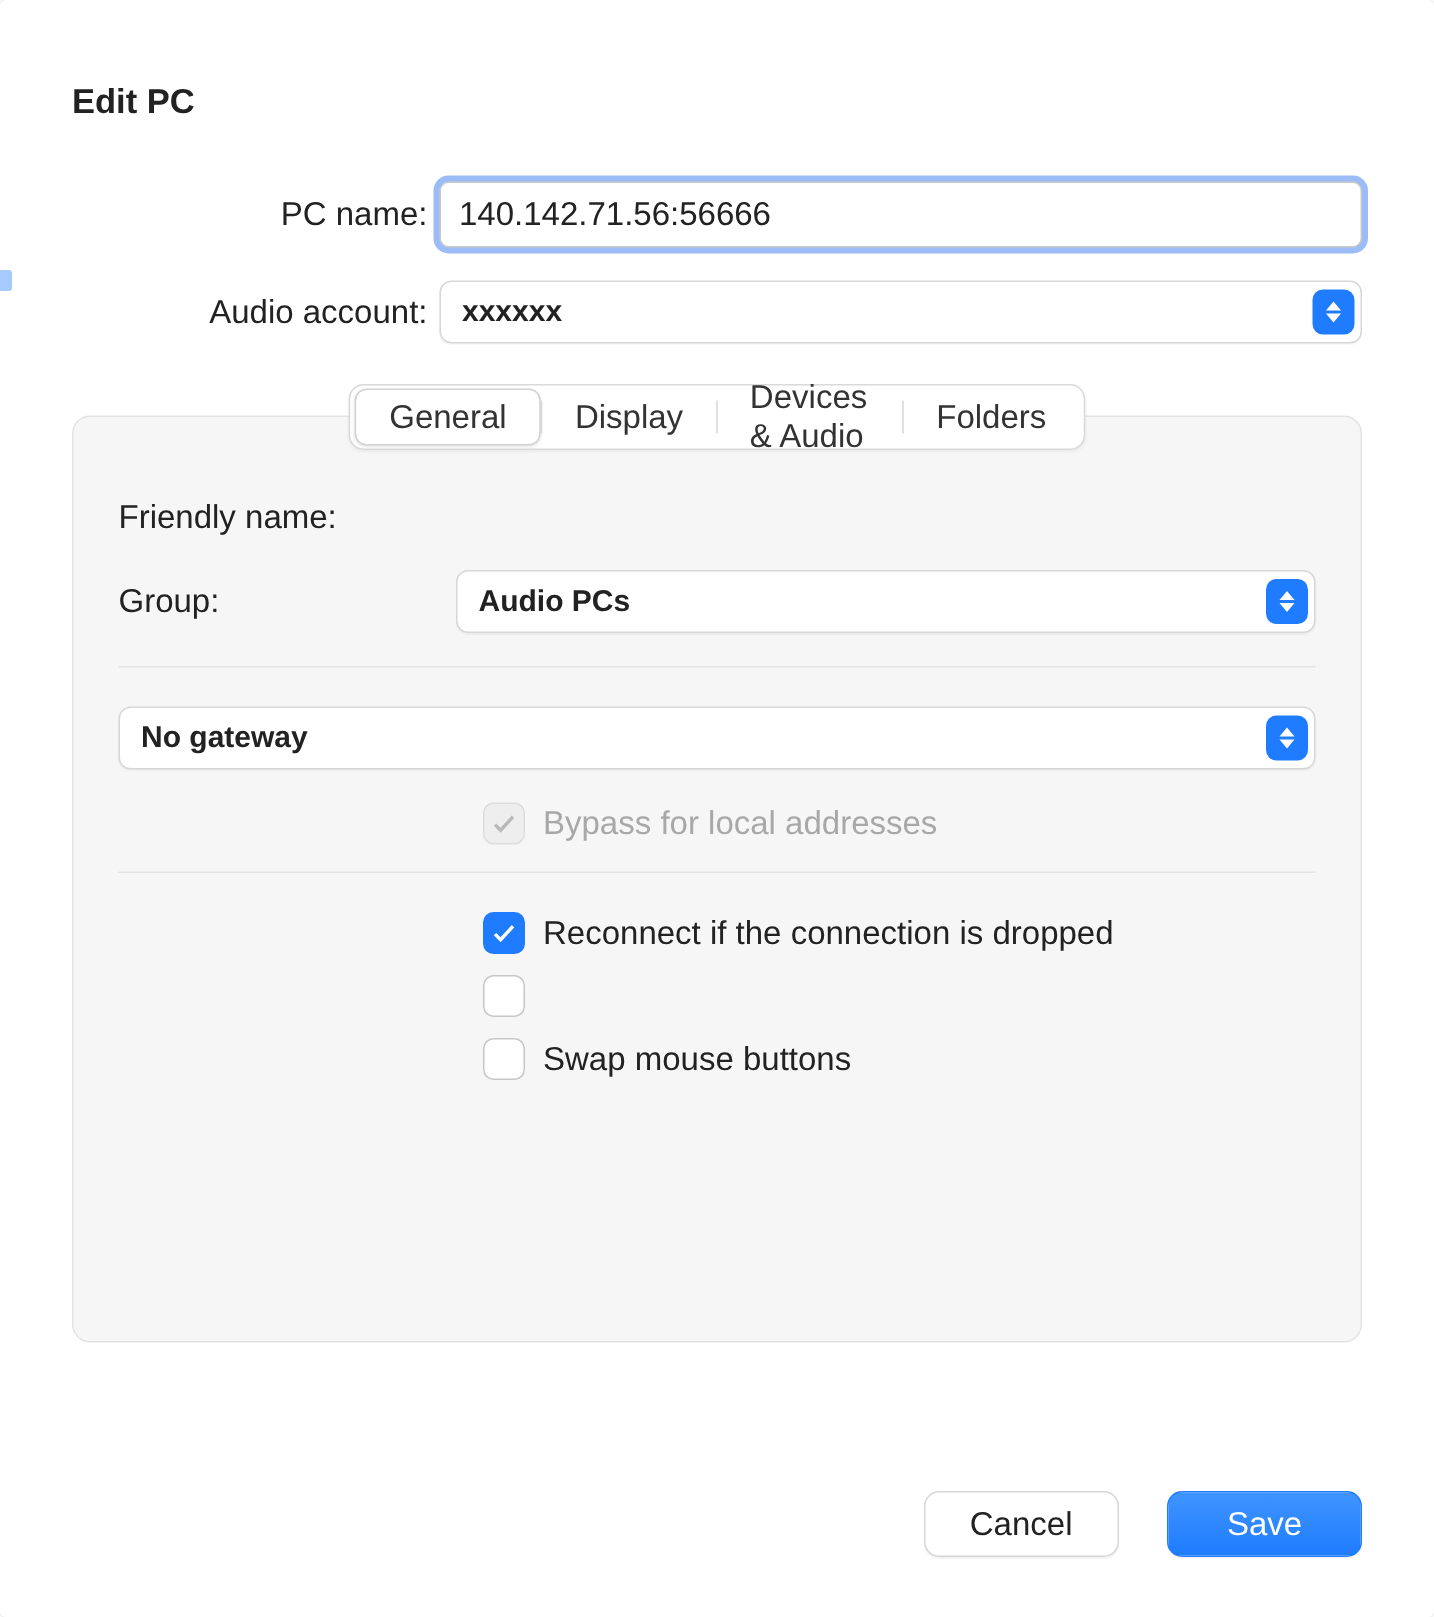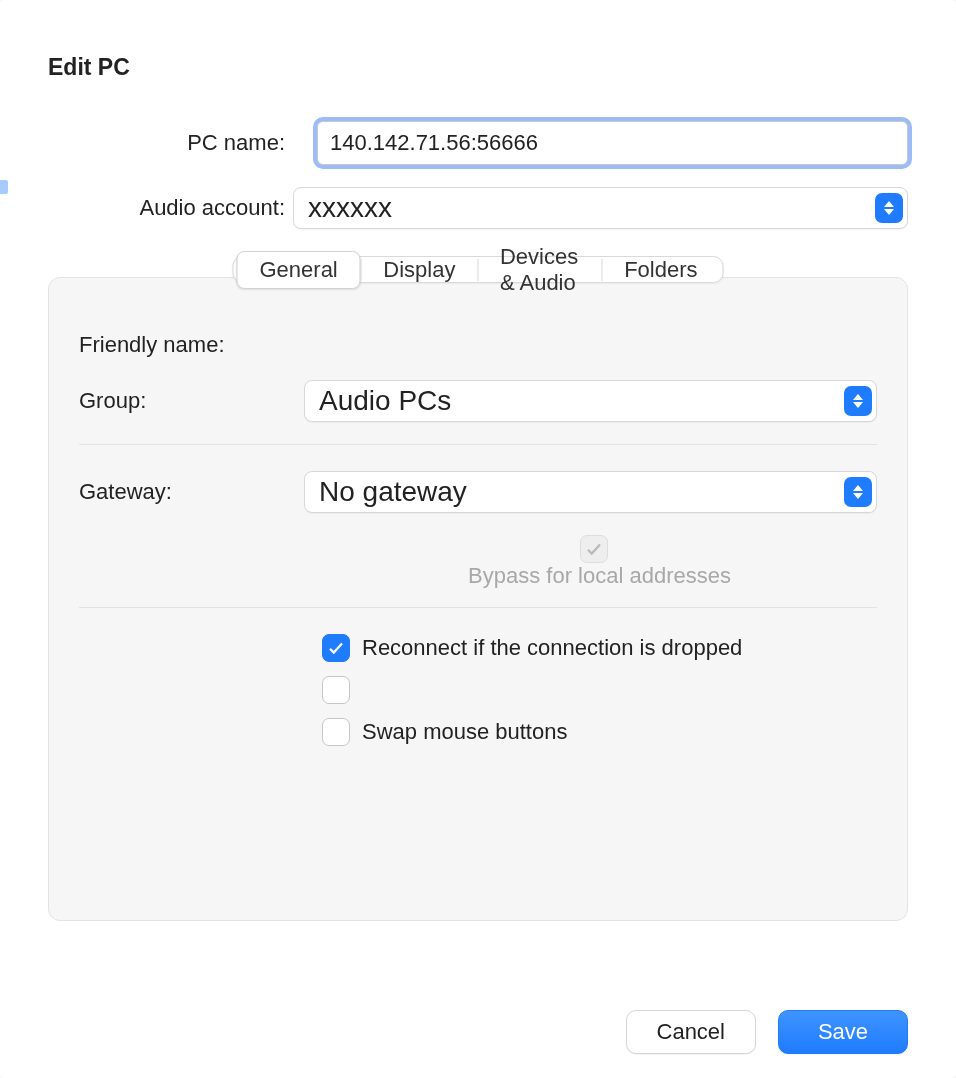--- a/index.html
+++ b/index.html
@@ -39,43 +39,43 @@
   }
   .text-input {
     flex: 1;
     height: 44px;
     font-size: 22px;
     padding: 4px 12px;
     border: 1px solid #c9c9c9;
     border-radius: 6px;
     background: #fff;
     color: #222;
-    margin-left: 24px;
   }
   .text-input.focused {
     border: 1px solid #c9c9c9;
     outline: none;
     box-shadow: 0 0 0 4px #9cbcf7;
   }
   .select-wrap {
     flex: 1;
     position: relative;
     height: 42px;
   }
   .select-field {
     width: 100%; height: 100%;
     border: 1px solid #d7d7d7;
     border-radius: 8px;
     background: #fff;
     display: flex;
     align-items: center;
     padding: 0 46px 0 14px;
-    font-size: 28px;
+    font-size: 20px;
     color: #222;
     box-shadow: 0 1px 1px rgba(0,0,0,0.04);
+    font-weight: bold;
   }
   .select-caret {
     position: absolute;
     right: 5px; top: 50%;
     transform: translateY(-50%);
     width: 28px; height: 30px;
     border-radius: 7px;
     background: #1f7cff;
     display: flex;
     flex-direction: column;
@@ -104,21 +104,21 @@
   }
   .tab-strip {
     position: absolute;
     top: -22px;
     left: 50%;
     transform: translateX(-50%);
     display: flex;
     background: #ffffff;
     border: 1px solid #d9d9d9;
     border-radius: 10px;
-    height: 27px;
+    height: 44px;
     align-items: center;
     padding: 3px;
     box-shadow: 0 1px 2px rgba(0,0,0,0.05);
   }
   .tab {
     padding: 0 22px;
     height: 38px;
     display: flex;
     align-items: center;
     font-size: 22px;
@@ -155,21 +155,20 @@
   .check-row {
     display: flex;
     align-items: center;
     margin-bottom: 14px;
     padding-left: 243px;
     font-size: 22px;
     color: #222;
   }
   .check-row.disabled {
     color: #a8a8a8;
-    flex-direction: column;
   }
   .checkbox {
     width: 28px; height: 28px;
     border-radius: 7px;
     margin-right: 12px;
     flex: 0 0 auto;
     display: flex;
     align-items: center;
     justify-content: center;
     background: #fff;
@@ -186,23 +185,23 @@
   }
   .checkbox.disabled svg { stroke: #b9b9b9; }
   .checkbox svg {
     width: 18px; height: 18px;
     stroke-width: 3;
     fill: none;
   }
   .button-row {
     position: absolute;
     right: 48px;
-    bottom: 24px;
-    display: flex;
-    gap: 22px;
+    bottom: 40px;
+    display: flex;
+    gap: 32px;
   }
   .btn {
     height: 44px;
     min-width: 130px;
     padding: 0 30px;
     font-size: 22px;
     border-radius: 10px;
     border: 1px solid #d6d6d6;
     background: #ffffff;
     color: #222;
@@ -269,21 +268,20 @@
         <div class="select-field">
           <span>Audio PCs</span>
         </div>
         <div class="select-caret"></div>
       </div>
     </div>
 
     <hr class="hr">
 
     <div class="pane-row">
-      <div class="pane-label">Gateway:</div>
       <div class="select-wrap">
         <div class="select-field">
           <span>No gateway</span>
         </div>
         <div class="select-caret"></div>
       </div>
     </div>
 
     <div class="check-row disabled">
       <div class="checkbox disabled">

